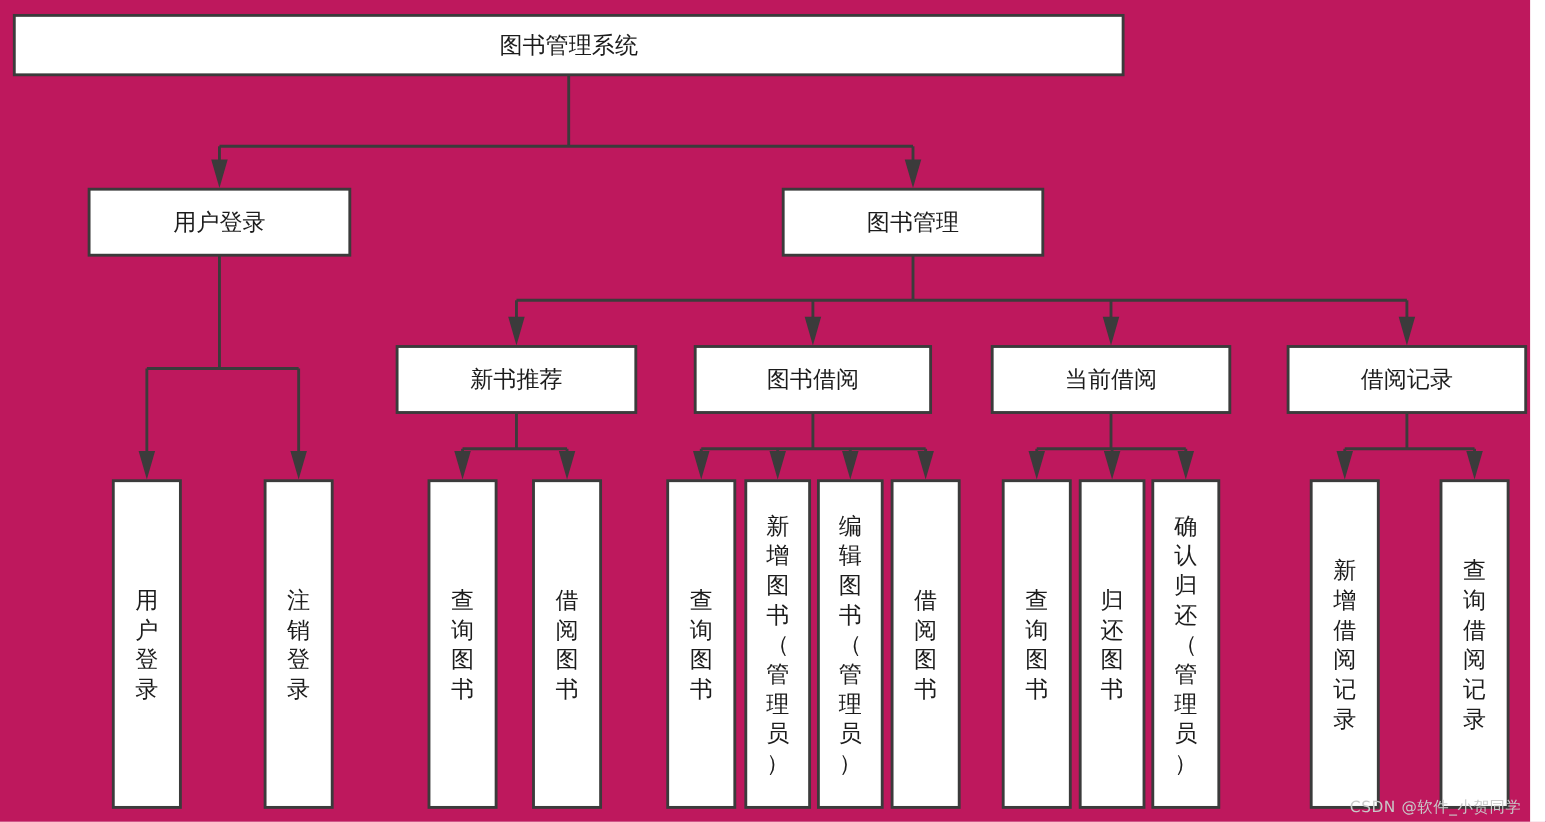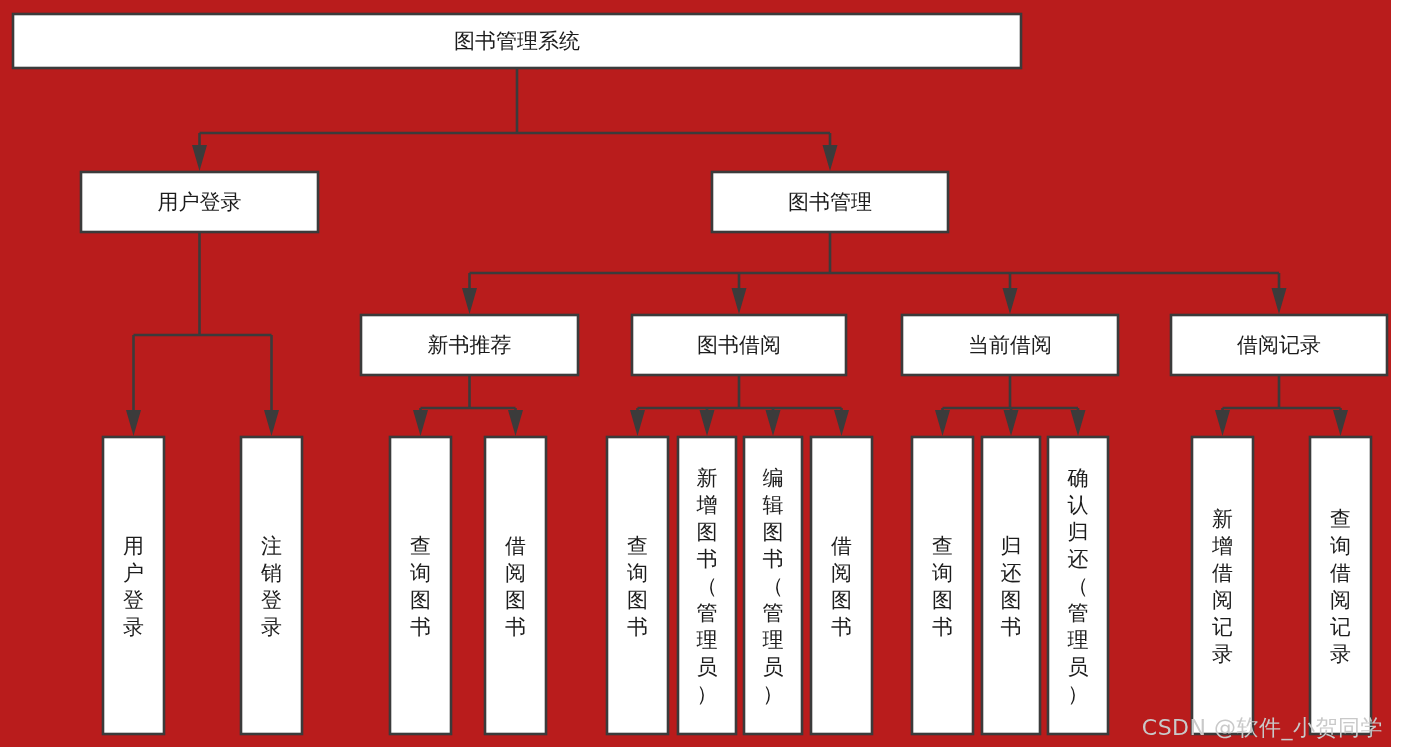--- a/index.html
+++ b/index.html
@@ -12,21 +12,21 @@
     font-family: "DejaVu Sans", "Liberation Sans", sans-serif;
     width: 1405px;
     height: 747px;
     overflow: hidden;
     position: relative;
   }
   #diagram-root {
     position: relative;
     width: 1391px;
     height: 747px;
-    background: #b91c1c;
+    background: #be185d;
   }
   svg#chart-svg {
     position: absolute;
     left: 0;
     top: 0;
     width: 1405px;
     height: 747px;
     display: block;
   }
   .node-box {
@@ -57,21 +57,21 @@
     font-size: 21px;
     fill: #1c1c1c;
     text-anchor: middle;
     white-space: pre;
   }
   .watermark-text {
     position: absolute;
     right: 8px;
     bottom: 4px;
     font-family: "DejaVu Sans", "Liberation Sans", sans-serif;
-    font-size: 22px;
+    font-size: 14px;
     color: #c9c9c9;
     letter-spacing: 0.5px;
     user-select: none;
     pointer-events: none;
     white-space: nowrap;
   }
 </style>
 </head>
 <body>
 

